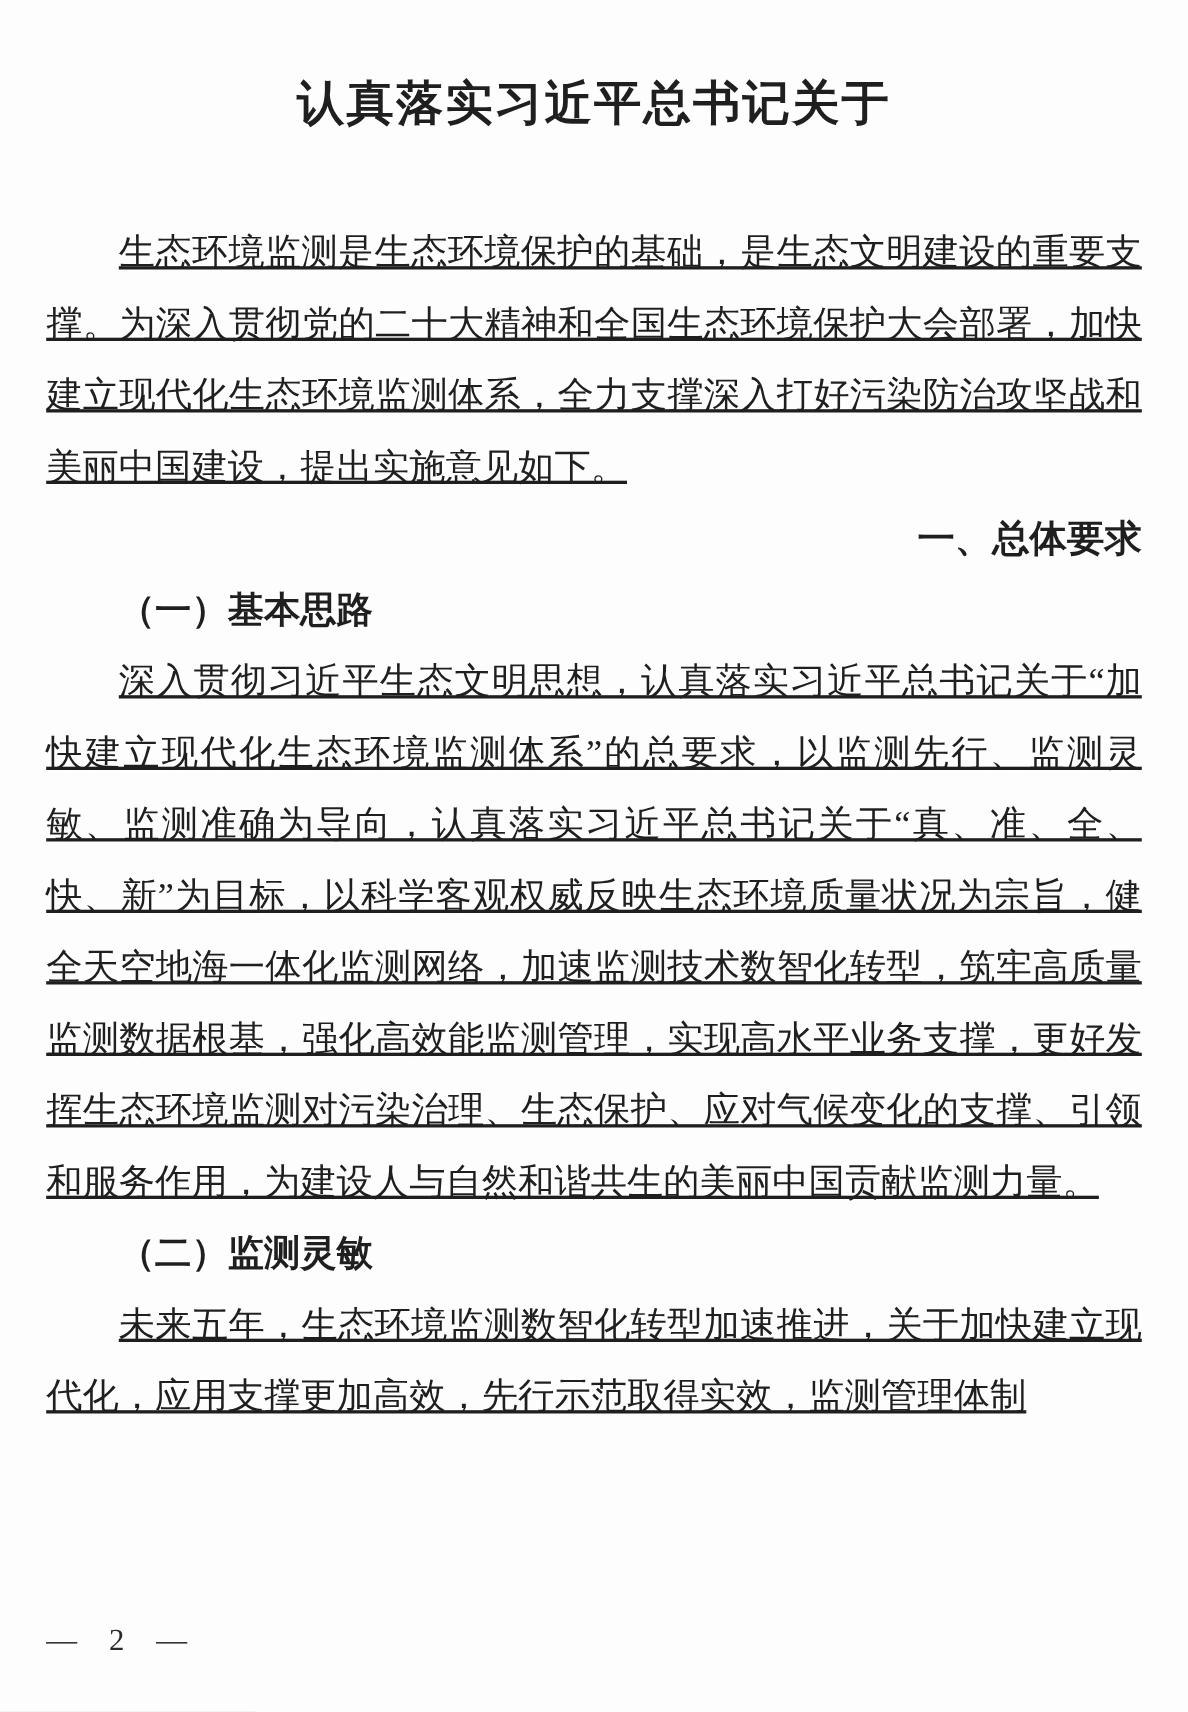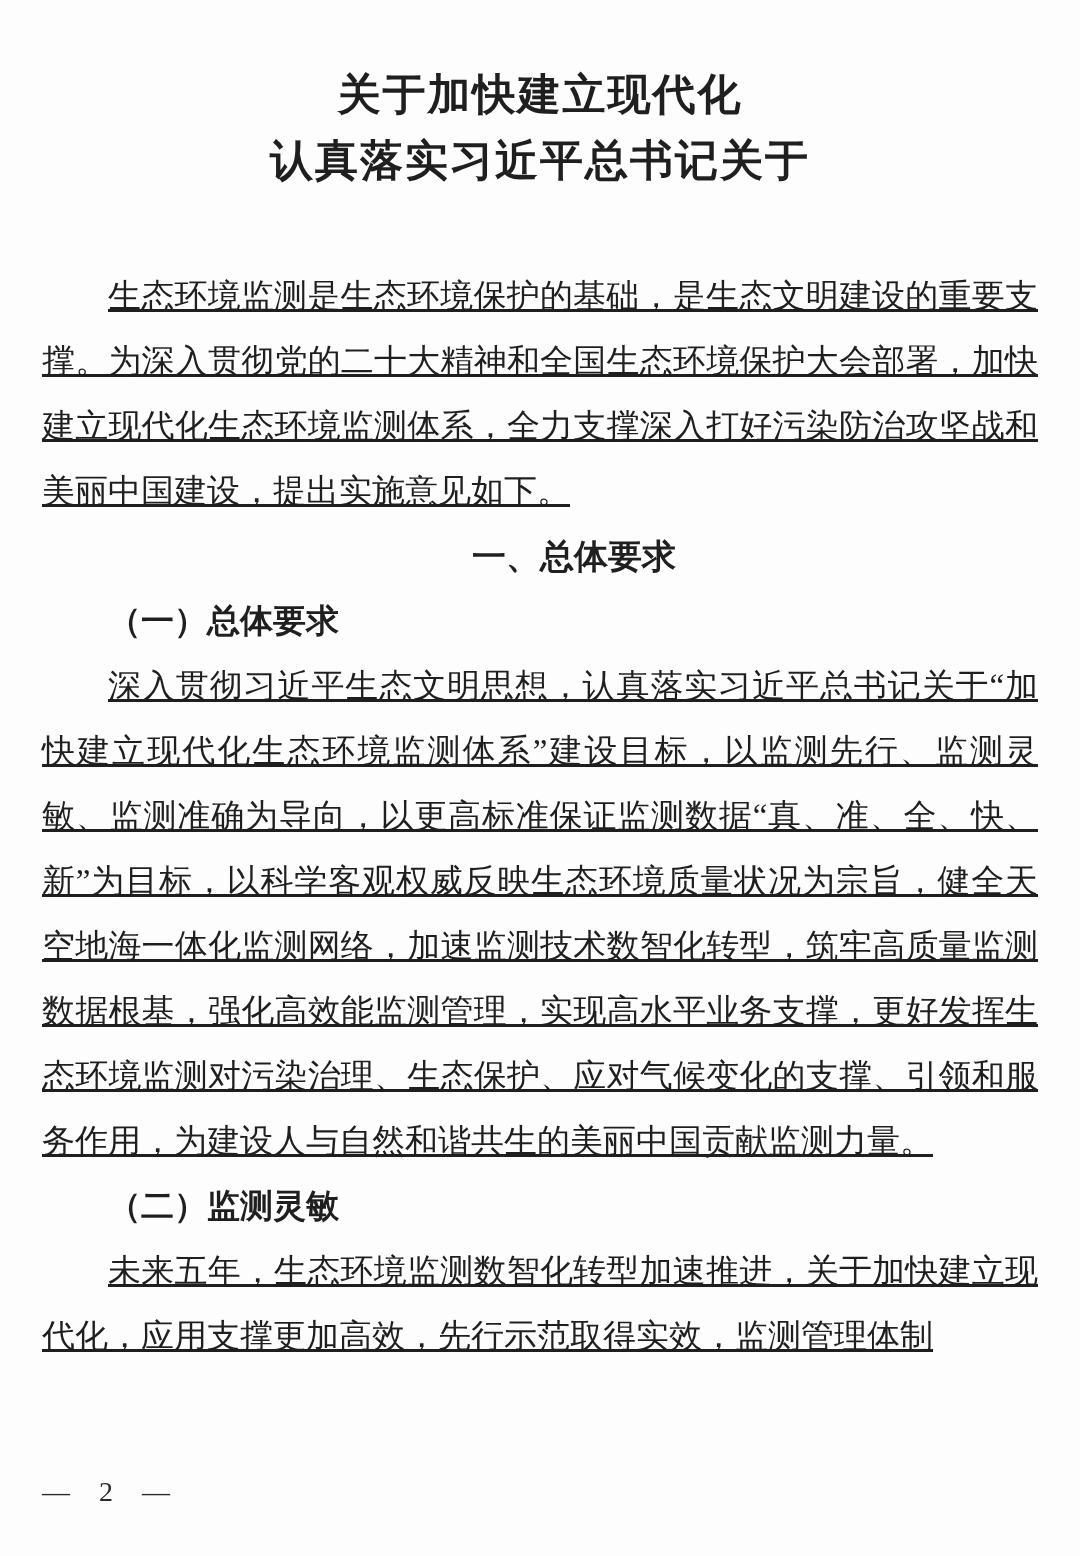--- a/index.html
+++ b/index.html
@@ -44,21 +44,21 @@
     font-weight: normal;
     font-family: "Liberation Serif", "DejaVu Serif", serif;
     text-decoration: underline;
   }
   .section-heading {
     margin: 0;
     text-indent: 2em;
     font-size: 34px;
     line-height: 65px;
     font-weight: bold;
-    text-align: center;
+    text-align: right;
     font-family: "Liberation Sans", "DejaVu Sans", sans-serif;
   }
   .sub-heading {
     margin: 0;
     text-indent: 2em;
     font-size: 33px;
     line-height: 65px;
     font-weight: bold;
     text-align: left;
     font-family: "Liberation Serif", "DejaVu Serif", serif;
@@ -73,29 +73,28 @@
     color: #2a2a2a;
     font-family: "Liberation Serif", "DejaVu Serif", serif;
   }
 </style>
 </head>
 <body>
 
 <div class="page">
 
   <h1 class="doc-title">
-    <span class="title-line">关于加快建立现代化</span>
     <span class="title-line">认真落实习近平总书记关于</span>
   </h1>
 
   <div class="doc-body">
     <p class="para">生态环境监测是生态环境保护的基础，是生态文明建设的重要支撑。为深入贯彻党的二十大精神和全国生态环境保护大会部署，加快建立现代化生态环境监测体系，全力支撑深入打好污染防治攻坚战和美丽中国建设，提出实施意见如下。</p>
     <h2 class="section-heading">一、总体要求</h2>
-    <h3 class="sub-heading">（一）总体要求</h3>
-    <p class="para">深入贯彻习近平生态文明思想，认真落实习近平总书记关于“加快建立现代化生态环境监测体系”建设目标，以监测先行、监测灵敏、监测准确为导向，以更高标准保证监测数据“真、准、全、快、新”为目标，以科学客观权威反映生态环境质量状况为宗旨，健全天空地海一体化监测网络，加速监测技术数智化转型，筑牢高质量监测数据根基，强化高效能监测管理，实现高水平业务支撑，更好发挥生态环境监测对污染治理、生态保护、应对气候变化的支撑、引领和服务作用，为建设人与自然和谐共生的美丽中国贡献监测力量。</p>
+    <h3 class="sub-heading">（一）基本思路</h3>
+    <p class="para">深入贯彻习近平生态文明思想，认真落实习近平总书记关于“加快建立现代化生态环境监测体系”的总要求，以监测先行、监测灵敏、监测准确为导向，认真落实习近平总书记关于“真、准、全、快、新”为目标，以科学客观权威反映生态环境质量状况为宗旨，健全天空地海一体化监测网络，加速监测技术数智化转型，筑牢高质量监测数据根基，强化高效能监测管理，实现高水平业务支撑，更好发挥生态环境监测对污染治理、生态保护、应对气候变化的支撑、引领和服务作用，为建设人与自然和谐共生的美丽中国贡献监测力量。</p>
     <h3 class="sub-heading">（二）监测灵敏</h3>
     <p class="para">未来五年，生态环境监测数智化转型加速推进，关于加快建立现代化，应用支撑更加高效，先行示范取得实效，监测管理体制</p>
   </div>
 
   <div class="page-footer">
     <span>— 2 —</span>
   </div>
 
 </div>
 

